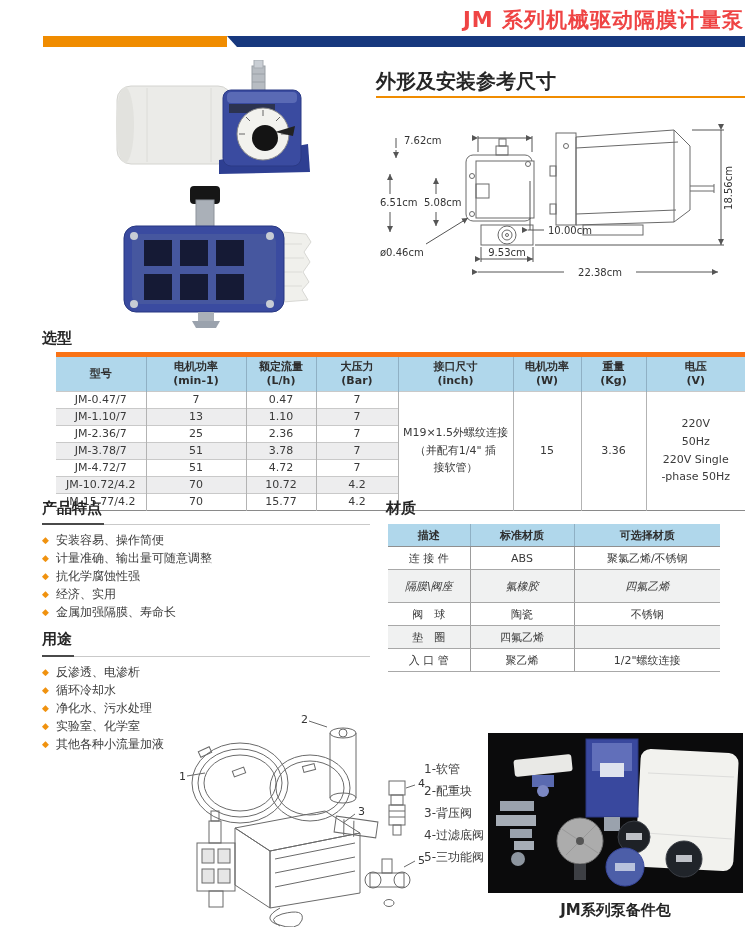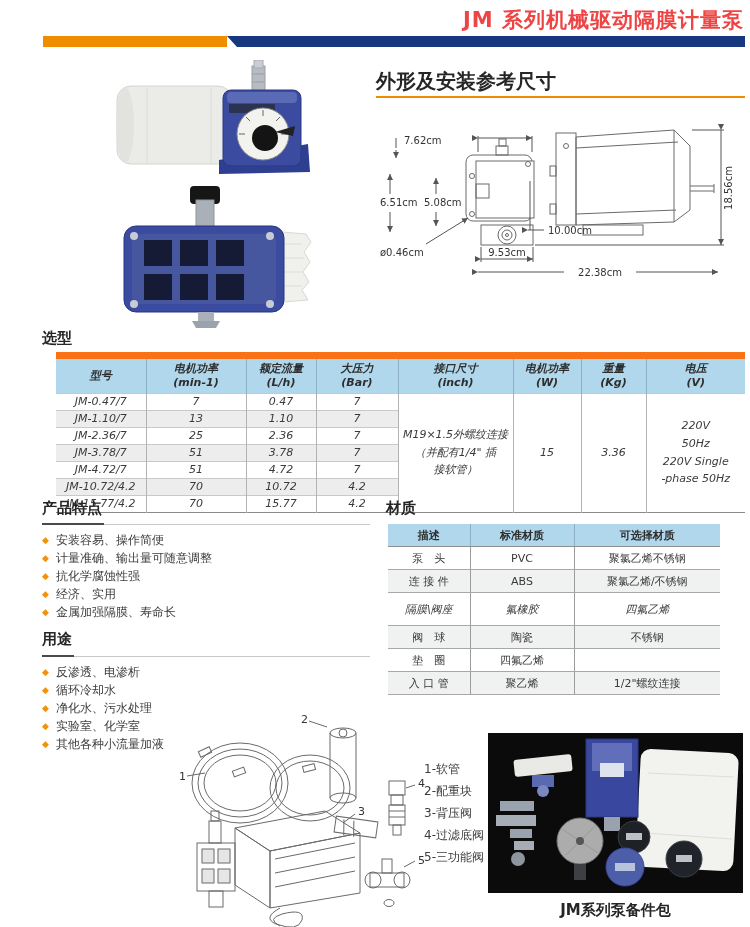--- a/index.html
+++ b/index.html
@@ -18,21 +18,21 @@
   .dims-rule{position:absolute;left:376px;top:96px;width:369px;height:2px;background:#f08c00;}
   .rule{position:absolute;height:1px;background:#c9c9c9;}
   .rule .dark{position:absolute;left:0;top:-1px;height:2px;background:#4a4a4a;}
   
   .photo-a{position:absolute;left:115px;top:60px;width:195px;height:128px;}
   .photo-b{position:absolute;left:118px;top:186px;width:195px;height:142px;}
   .dims-svg{position:absolute;left:378px;top:106px;width:368px;height:224px;}
   
   .spec-table{position:absolute;left:56px;top:352px;width:689px;border-collapse:collapse;
               table-layout:fixed;font-size:11px;text-align:center;color:#3a3a3a;
-              border-top:7px solid #f97316;border-bottom:1px solid #8a8a8a;font-style:italic;}
+              border-top:5px solid #f97316;border-bottom:1px solid #8a8a8a;}
   .spec-table th{background:#b0d7eb;font-weight:bold;padding:3px 0 2px;line-height:1.3;
                  border-left:1px solid #8fb0c4;font-size:11px;color:#2e2e2e;}
   .spec-table th:first-child{border-left:none;}
   .spec-table th .sub{display:block;font-weight:bold;}
   .spec-table td{height:14px;padding:1px 2px;border-left:1px solid #b3b3b3;
                  border-top:1px solid #c9c9c9;}
   .spec-table td:first-child{border-left:none;}
   .spec-table tbody tr:nth-child(even) td{background:#ededee;}
   .spec-table td.merged{background:#fff !important;vertical-align:middle;line-height:1.6;font-size:11px;}
   
@@ -342,25 +342,20 @@
       </colgroup>
     <thead>
       <tr>
         <th>描述</th>
         <th>标准材质</th>
         <th>可选择材质</th>
       </tr>
     </thead>
     <tbody>
       <tr>
-          <td>泵　头</td>
-          <td>PVC</td>
-          <td>聚氯乙烯不锈钢</td>
-        </tr>
-      <tr>
           <td>连 接 件</td>
           <td>ABS</td>
           <td>聚氯乙烯/不锈钢</td>
         </tr>
       <tr class="tall">
           <td>隔膜\阀座</td>
           <td>氟橡胶</td>
           <td>四氟乙烯</td>
         </tr>
       <tr>

